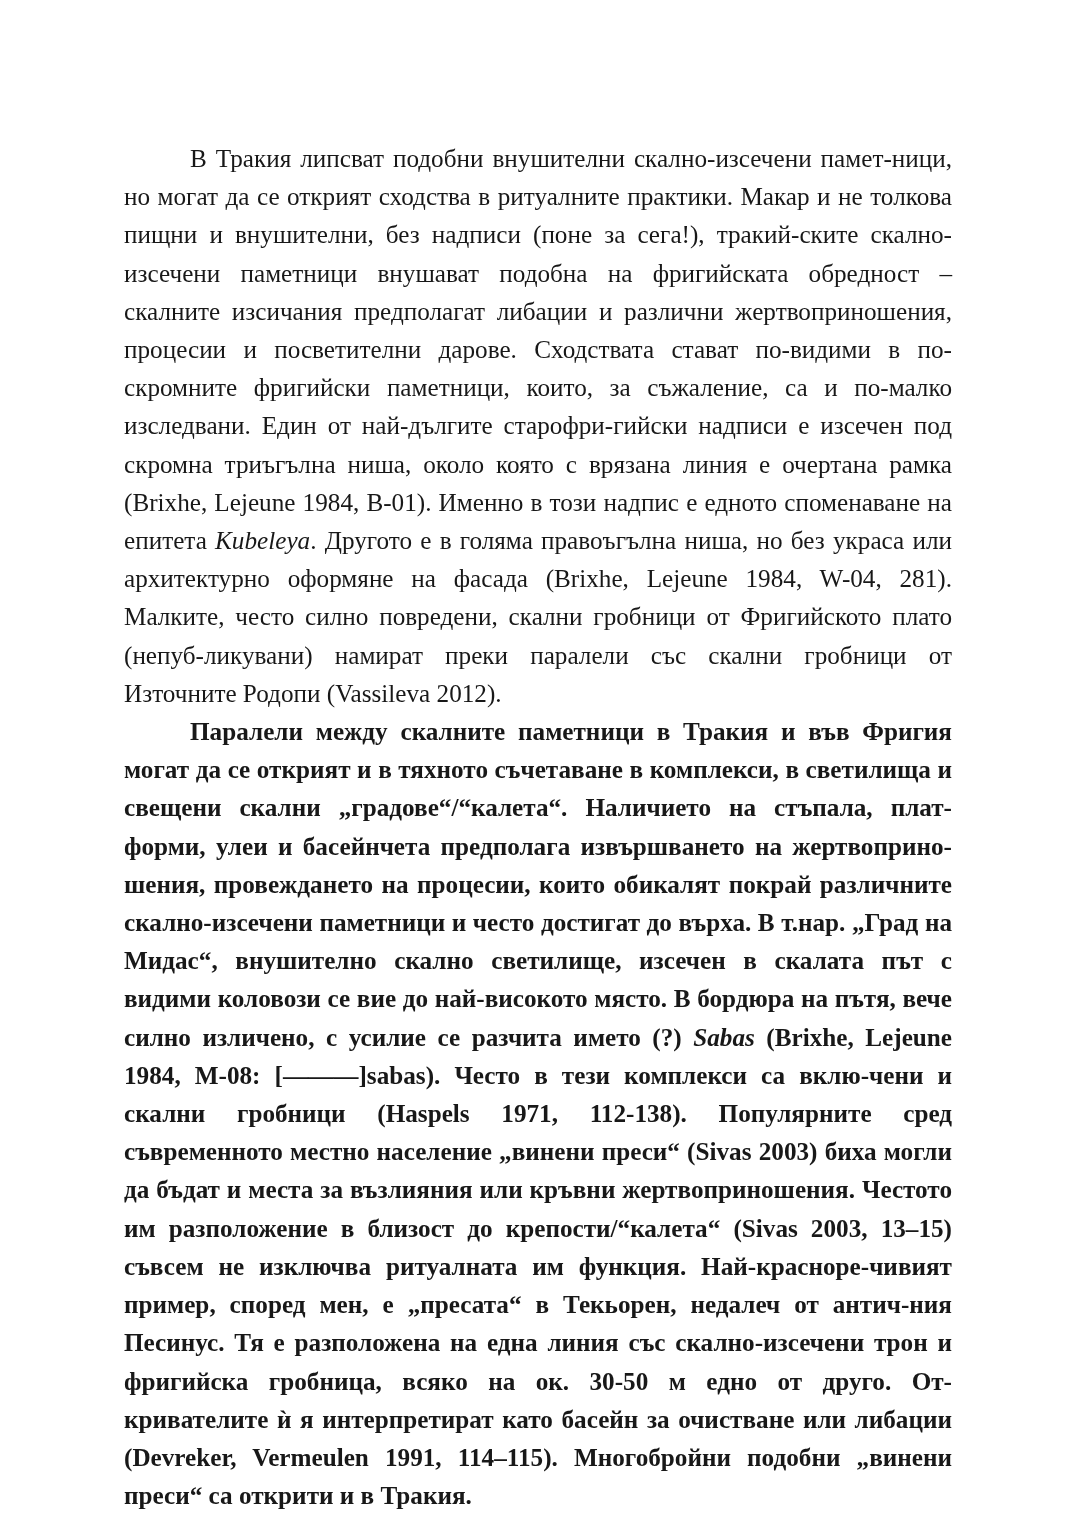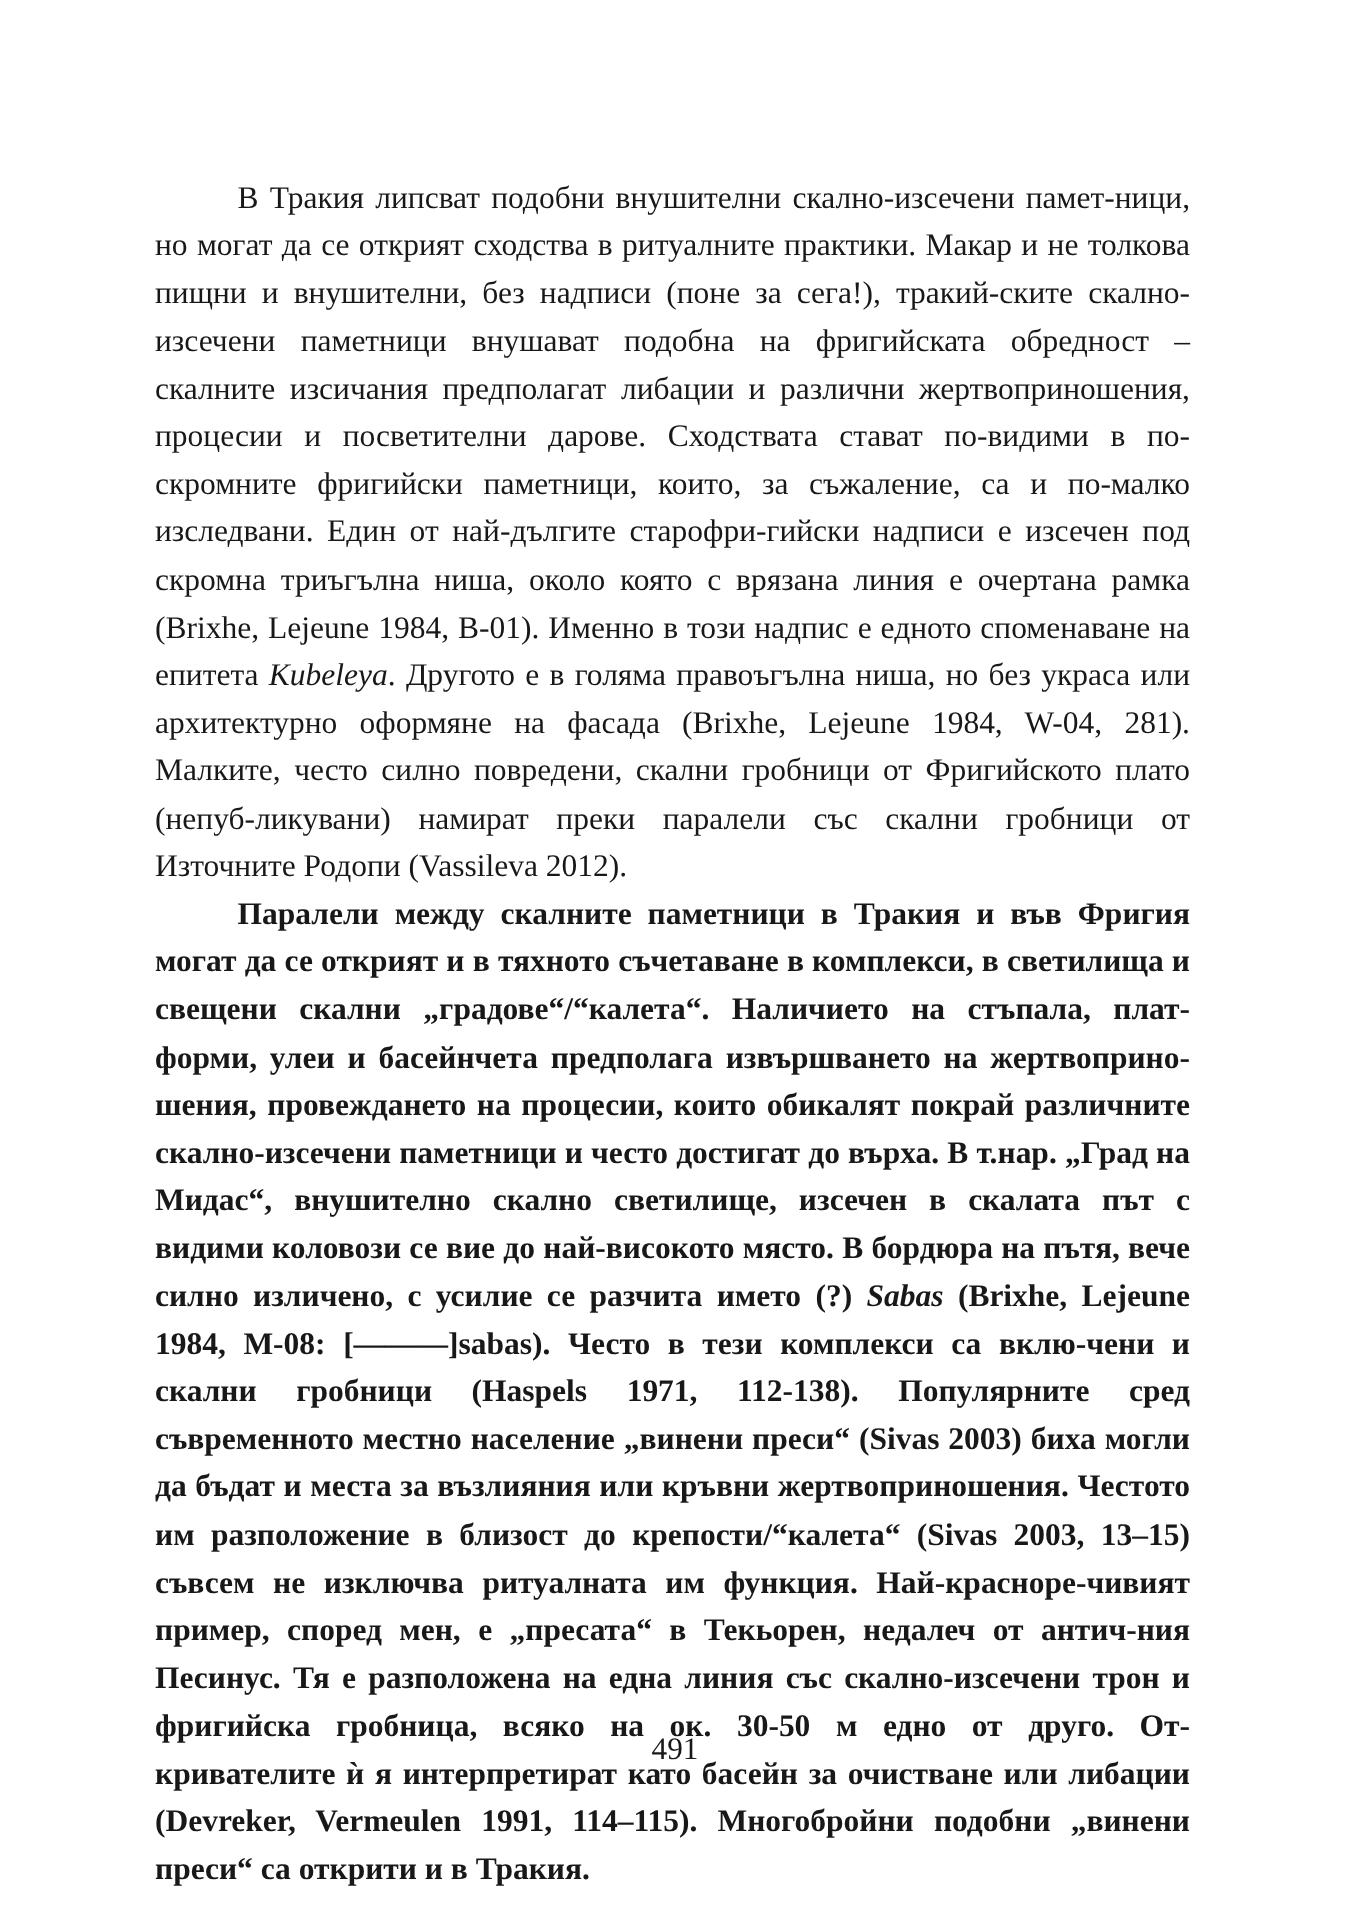--- a/index.html
+++ b/index.html
@@ -51,15 +51,14 @@
 </head>
 <body>
 
 <div class="page">
 
   <div class="content">
     <p class="para"><span>В Тракия липсват подобни внушителни скално-изсечени памет-ници, но могат да се открият сходства в ритуалните практики. Макар и не толкова пищни и внушителни, без надписи (поне за сега!), тракий-ските скално-изсечени паметници внушават подобна на фригийската обредност – скалните изсичания предполагат либации и различни жертвоприношения, процесии и посветителни дарове. Сходствата стават по-видими в по-скромните фригийски паметници, които, за съжаление, са и по-малко изследвани. Един от най-дългите старофри-гийски надписи е изсечен под скромна триъгълна ниша, около която с врязана линия е очертана рамка (Brixhe, Lejeune 1984, B-01). Именно в този надпис е едното споменаване на епитета </span><i>Kubeleya</i><span>. Другото е в голяма правоъгълна ниша, но без украса или архитектурно оформяне на фасада (Brixhe, Lejeune 1984, W-04, 281). Малките, често силно повредени, скални гробници от Фригийското плато (непуб-ликувани) намират преки паралели със скални гробници от Източните Родопи (Vassileva 2012).</span></p>
     <p class="para"><span>Паралели между скалните паметници в Тракия и във Фригия могат да се открият и в тяхното съчетаване в комплекси, в светилища и свещени скални „градове“/“калета“. Наличието на стъпала, плат-форми, улеи и басейнчета предполага извършването на жертвоприно-шения, провеждането на процесии, които обикалят покрай различните скално-изсечени паметници и често достигат до върха. В т.нар. „Град на Мидас“, внушително скално светилище, изсечен в скалата път с видими коловози се вие до най-високото място. В бордюра на пътя, вече силно изличено, с усилие се разчита името (?) </span><i>Sabas</i><span> (Brixhe, Lejeune 1984, M-08: [———]sabas). Често в тези комплекси са вклю-чени и скални гробници (Haspels 1971, 112-138). Популярните сред съвременното местно население „винени преси“ (Sivas 2003) биха могли да бъдат и места за възлияния или кръвни жертвоприношения. Честото им разположение в близост до крепости/“калета“ (Sivas 2003, 13–15) съвсем не изключва ритуалната им функция. Най-красноре-чивият пример, според мен, е „пресата“ в Текьорен, недалеч от антич-ния Песинус. Тя е разположена на една линия със скално-изсечени трон и фригийска гробница, всяко на ок. 30-50 м едно от друго. От-кривателите ѝ я интерпретират като басейн за очистване или либации (Devreker, Vermeulen 1991, 114–115). Многобройни подобни „винени преси“ са открити и в Тракия.</span></p>
   </div>
 
-  <div class="folio">491</div>
 
 </div>
 
 </body></html>

